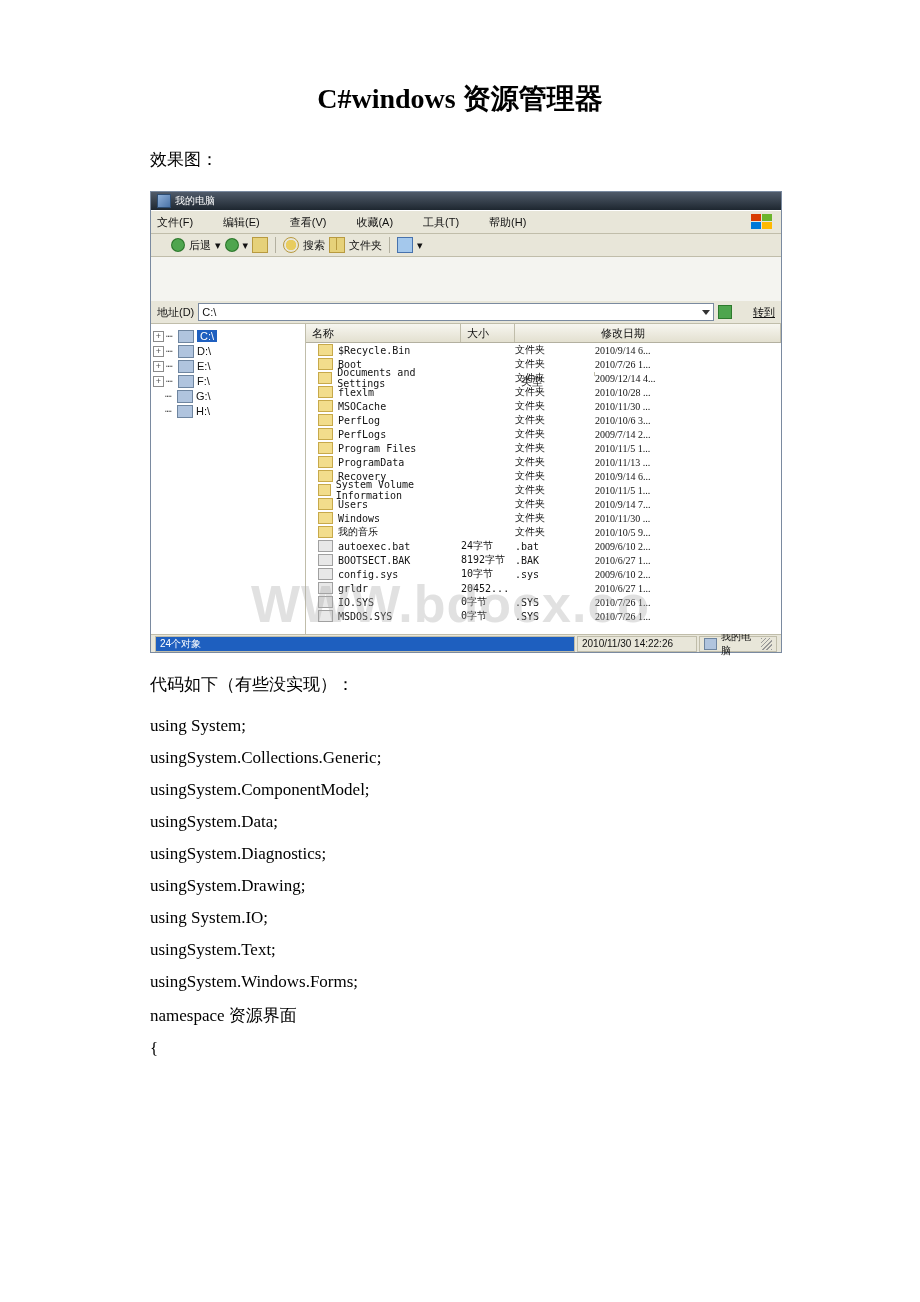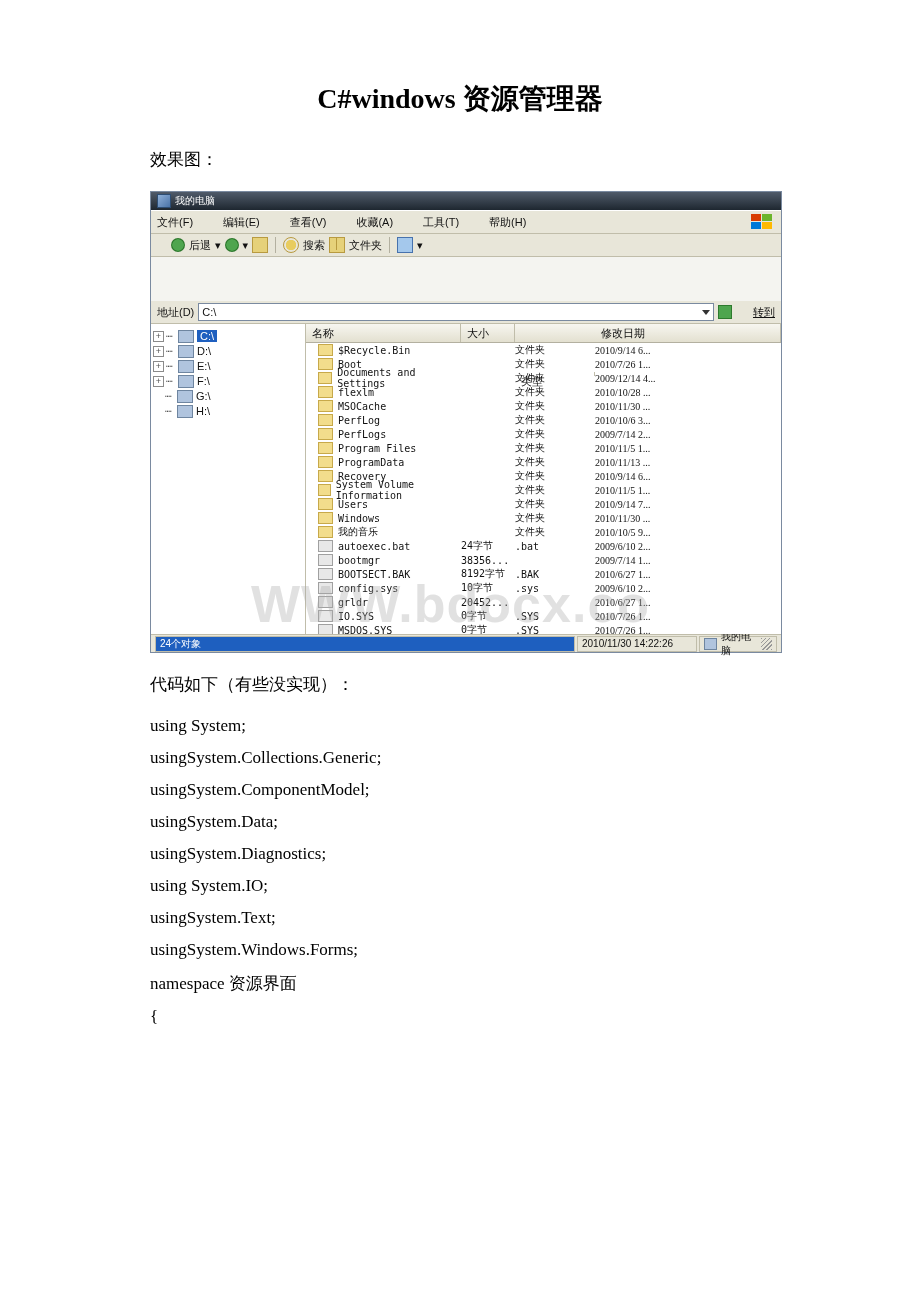--- a/index.html
+++ b/index.html
@@ -346,26 +346,20 @@
             <span class="c-type">文件夹</span>
             <span class="c-date">2010/10/5 9...</span>
           </div>
           <div class="row">
             <span class="c-name"><span class="fico file"></span>autoexec.bat</span>
             <span class="c-size">24字节</span>
             <span class="c-type">.bat</span>
             <span class="c-date">2009/6/10 2...</span>
           </div>
           <div class="row">
-            <span class="c-name"><span class="fico file"></span>bootmgr</span>
-            <span class="c-size">38356...</span>
-            <span class="c-type"></span>
-            <span class="c-date">2009/7/14 1...</span>
-          </div>
-          <div class="row">
             <span class="c-name"><span class="fico file"></span>BOOTSECT.BAK</span>
             <span class="c-size">8192字节</span>
             <span class="c-type">.BAK</span>
             <span class="c-date">2010/6/27 1...</span>
           </div>
           <div class="row">
             <span class="c-name"><span class="fico file"></span>config.sys</span>
             <span class="c-size">10字节</span>
             <span class="c-type">.sys</span>
             <span class="c-date">2009/6/10 2...</span>
@@ -405,18 +399,19 @@
   </div>
 </div>
 
 <div class="caption">代码如下（有些没实现）：</div>
 <div id="codeblock">
     <div class="code-line">using System;</div>
     <div class="code-line">usingSystem.Collections.Generic;</div>
     <div class="code-line">usingSystem.ComponentModel;</div>
     <div class="code-line">usingSystem.Data;</div>
     <div class="code-line">usingSystem.Diagnostics;</div>
+    <div class="code-line">usingSystem.Drawing;</div>
     <div class="code-line">using System.IO;</div>
     <div class="code-line">usingSystem.Text;</div>
     <div class="code-line">usingSystem.Windows.Forms;</div>
     <div class="code-line">namespace 资源界面</div>
     <div class="code-line">{</div>
   </div>
 
 </body></html>

